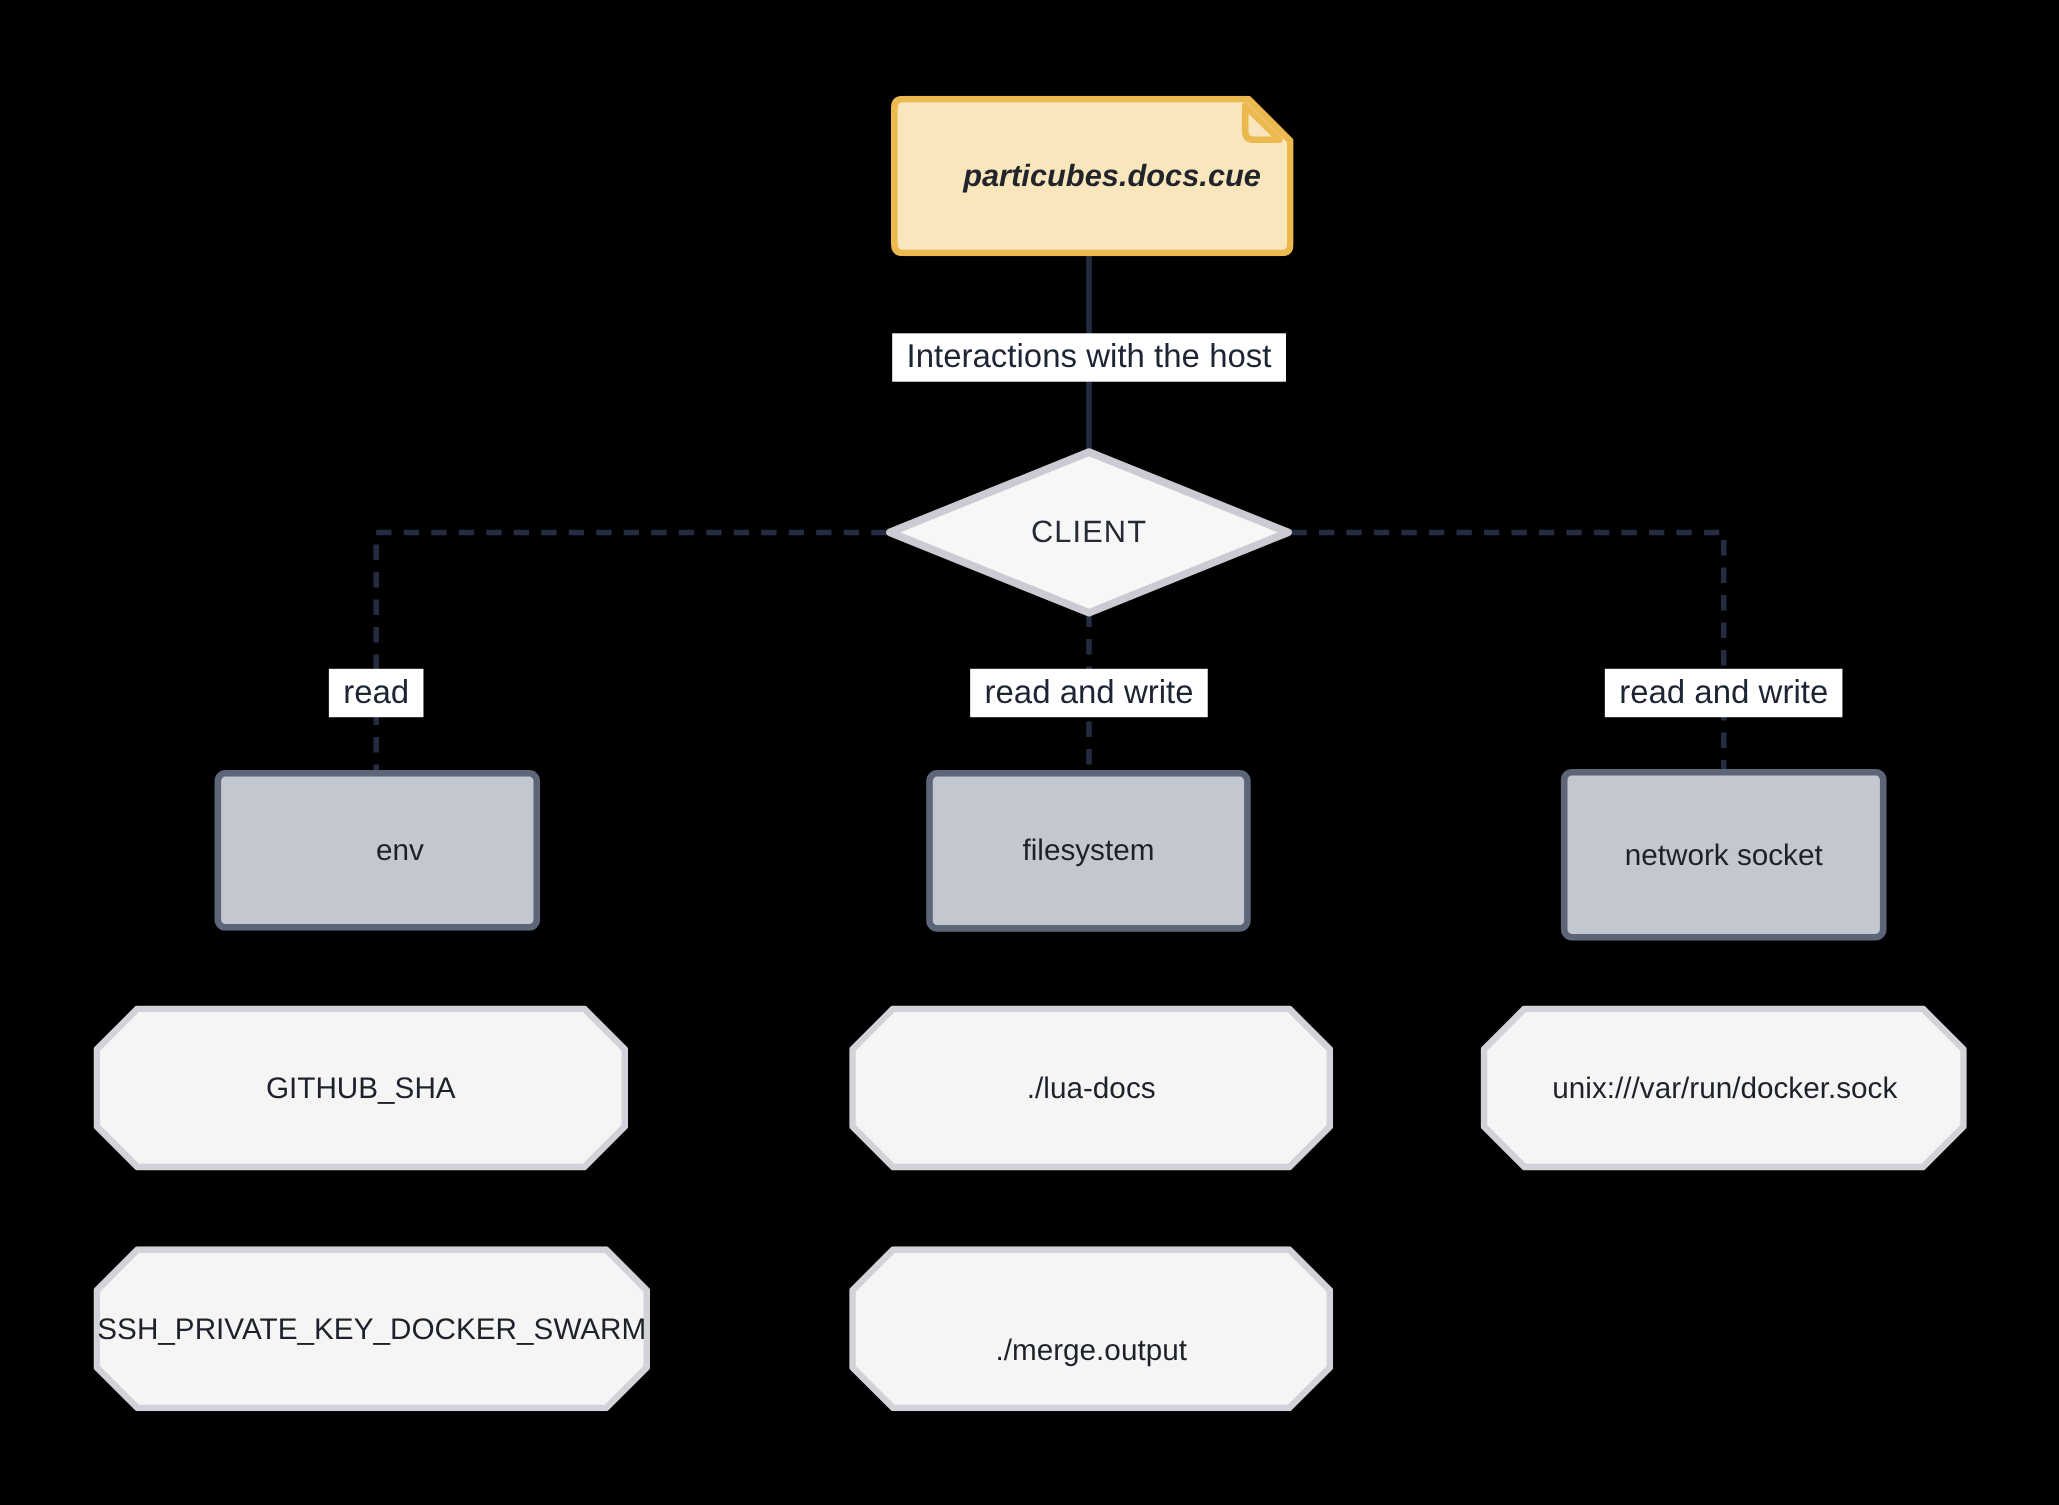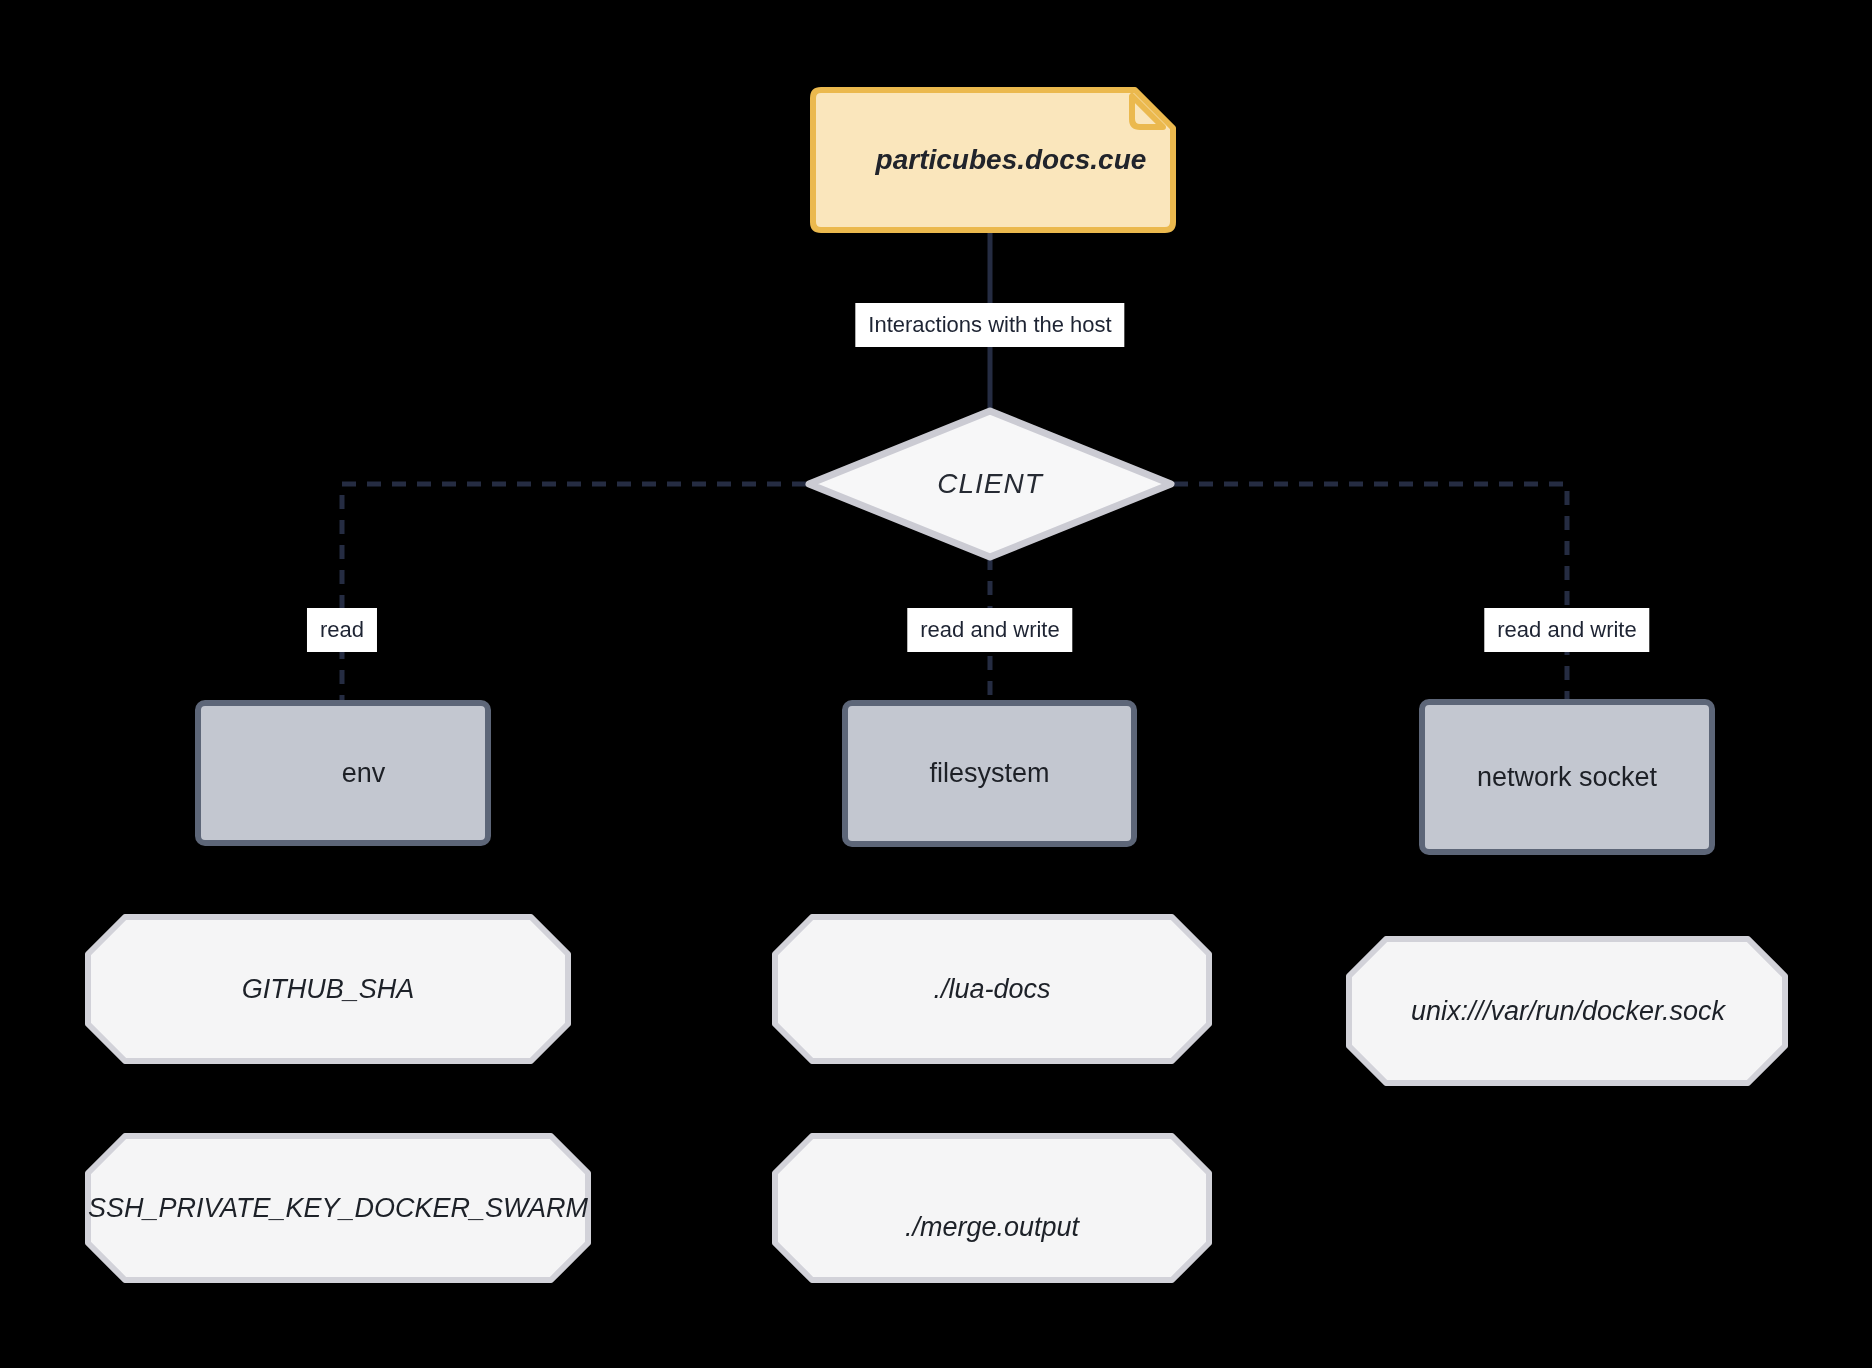--- a/index.html
+++ b/index.html
@@ -39,21 +39,20 @@
   
   .node-label {
     position: absolute;
     inset: 0;
     display: flex;
     align-items: center;
     justify-content: center;
     color: #1d2128;
     font-size: 27px;
     white-space: nowrap;
-    font-style: italic;
   }
   .note-label {
     font-weight: bold;
     font-style: italic;
     font-size: 28px;
     color: #21242b;
     padding-left: 36px;
   }
 
   
@@ -62,21 +61,21 @@
     color: #262a33;
     letter-spacing: 1px;
   }
 
   
   .edge-label {
     position: absolute;
     transform: translateX(-50%);
     background: #ffffff;
     color: #1e2433;
-    font-size: 22px;
+    font-size: 30px;
     line-height: 44px;
     height: 44px;
     padding: 0 13px;
     white-space: nowrap;
   }
 
   
   .resource-box {
     position: absolute;
     box-sizing: border-box;
@@ -141,21 +140,21 @@
     <div class="node-label">GITHUB_SHA</div>
   </div>
 
   <div class="abs" style="left:772px; top:914px; width:440px; height:150px;">
     <svg width="440" height="150" viewBox="0 0 440 150">
       <polygon points="40,3 400,3 437,40 437,110 400,147 40,147 3,110 3,40" fill="#F5F5F6" stroke="#D2D2D9" stroke-width="6" stroke-linejoin="round"></polygon>
     </svg>
     <div class="node-label">./lua-docs</div>
   </div>
 
-  <div class="abs" style="left:1346px; top:936px; width:444px; height:150px;">
+  <div class="abs" style="left:1346px; top:914px; width:444px; height:150px;">
     <svg width="442" height="150" viewBox="0 0 442 150">
       <polygon points="40,3 402,3 439,40 439,110 402,147 40,147 3,110 3,40" fill="#F5F5F6" stroke="#D2D2D9" stroke-width="6" stroke-linejoin="round"></polygon>
     </svg>
     <div class="node-label">unix:///var/run/docker.sock</div>
   </div>
 
   <div class="abs" style="left:85px; top:1133px; width:506px; height:150px;">
     <svg width="506" height="150" viewBox="0 0 506 150">
       <polygon points="40,3 466,3 503,40 503,110 466,147 40,147 3,110 3,40" fill="#F5F5F6" stroke="#D2D2D9" stroke-width="6" stroke-linejoin="round"></polygon>
     </svg>

